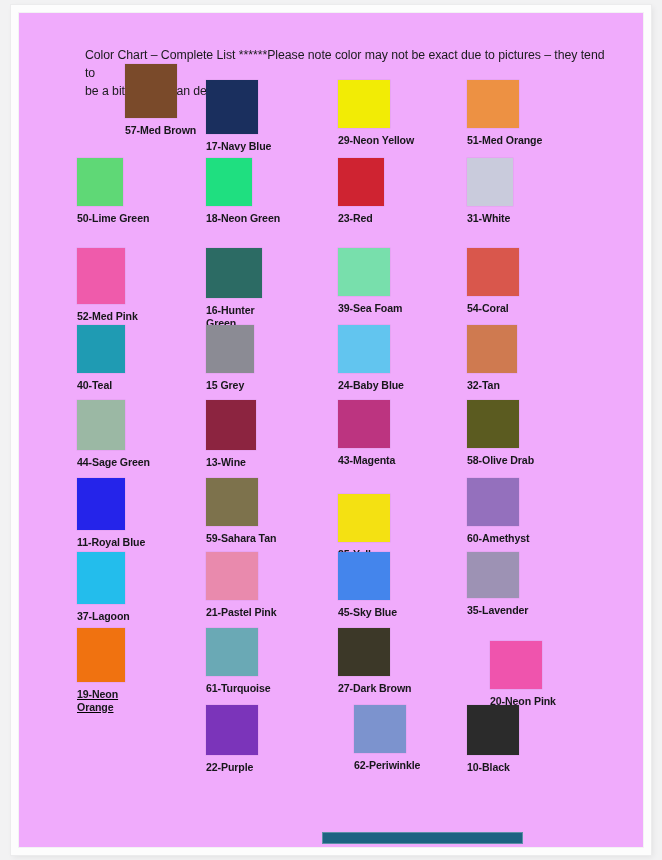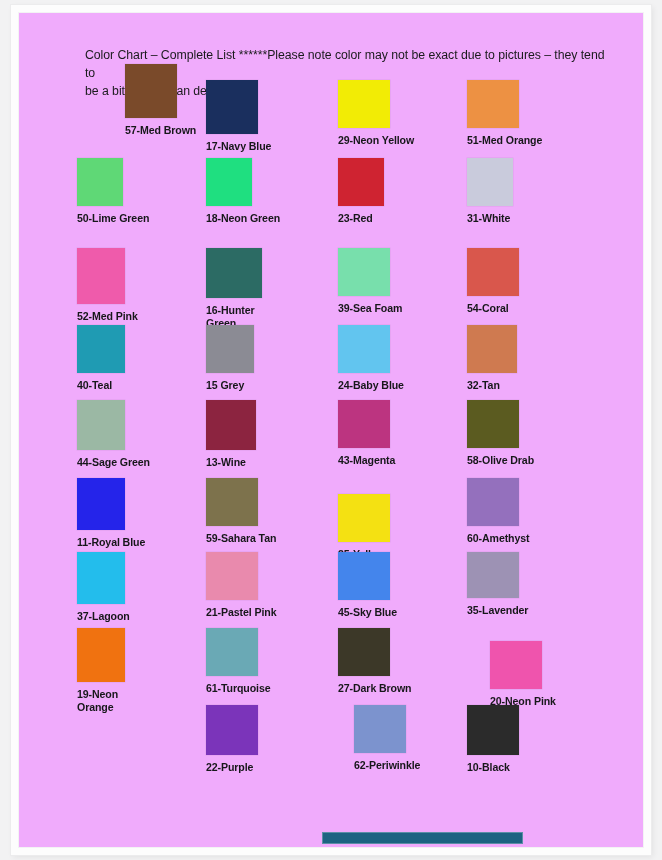--- a/index.html
+++ b/index.html
@@ -202,21 +202,21 @@
           <span class="label">21-Pastel Pink</span>
         </div>
         <div class="cell" style="left: 319px; top: 539px;">
           <span class="swatch" style="width: 52px; height: 48px; background: rgb(68, 133, 236);"></span>
           <span class="label">45-Sky Blue</span>
         </div>
         <div class="cell" style="left: 448px; top: 539px;">
           <span class="swatch" style="width: 52px; height: 46px; background: rgb(157, 146, 180);"></span>
           <span class="label">35-Lavender</span>
         </div>
-        <div class="cell" style="left: 58px; top: 615px;">
+        <div class="cell" style="left: 58px; top: 615px; text-decoration: underline;">
           <span class="swatch" style="width: 48px; height: 54px; background: rgb(240, 114, 16);"></span>
           <span class="label">19-Neon
 Orange</span>
         </div>
         <div class="cell" style="left: 187px; top: 615px;">
           <span class="swatch" style="width: 52px; height: 48px; background: rgb(106, 169, 181);"></span>
           <span class="label">61-Turquoise</span>
         </div>
         <div class="cell" style="left: 319px; top: 615px;">
           <span class="swatch" style="width: 52px; height: 48px; background: rgb(60, 56, 40);"></span>

